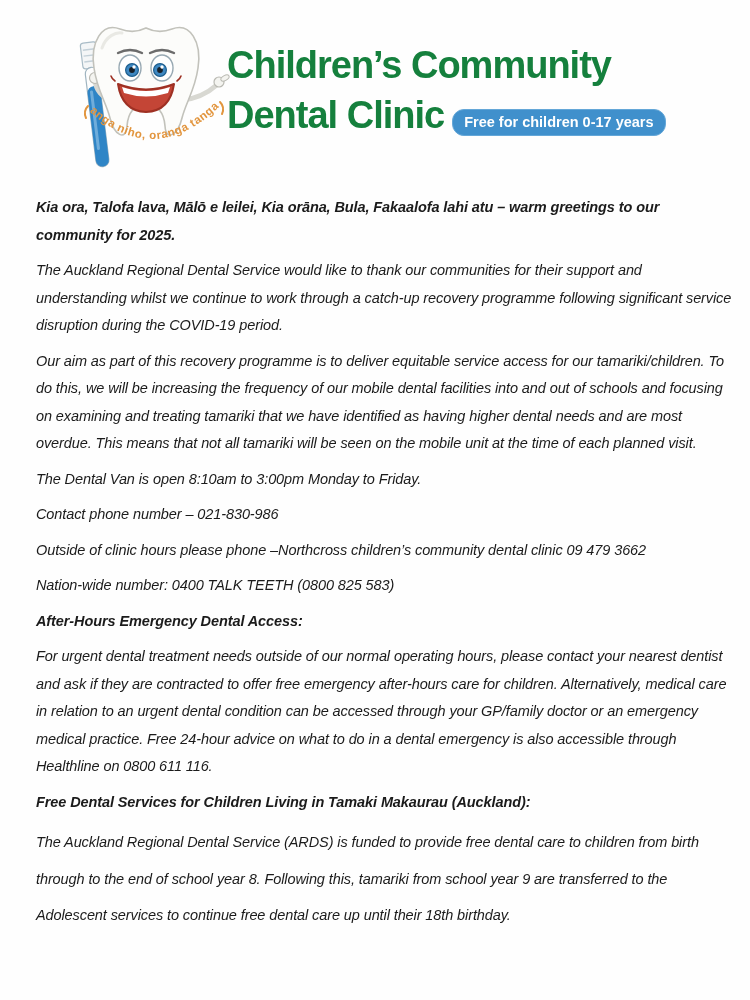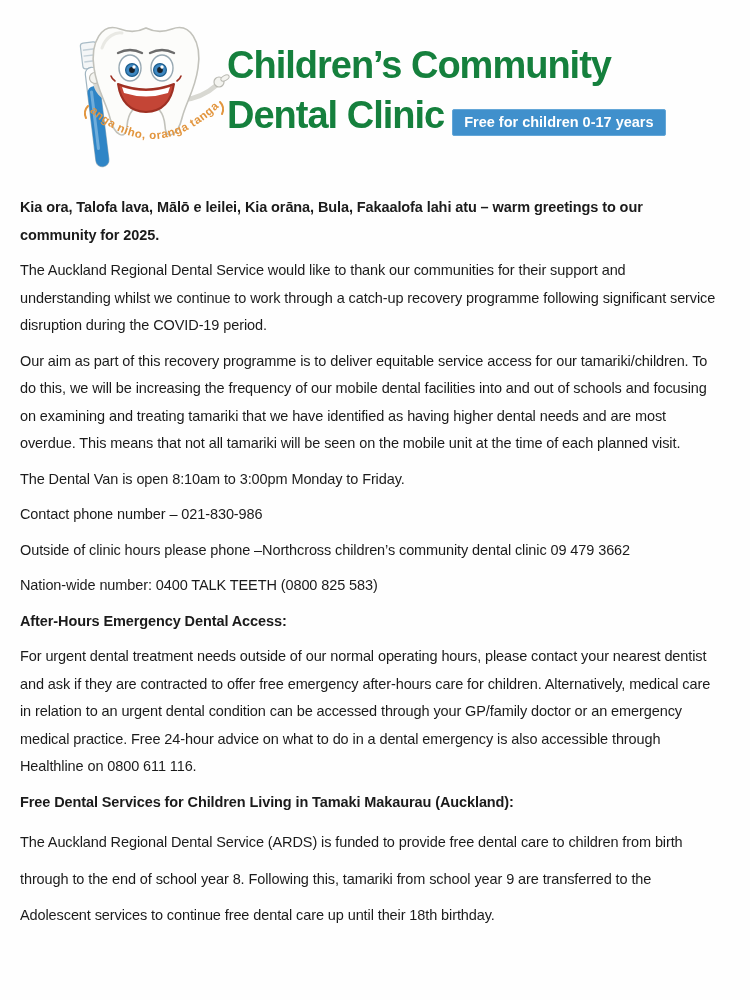--- a/index.html
+++ b/index.html
@@ -26,31 +26,32 @@
   }
   .title-row2{display:flex;align-items:flex-end;gap:8px;}
   .badge{
     display:inline-block;
     background:#4090cc;
     border:1px solid #64a7d8;
     color:#ffffff;
     font-size:14.5px;
     font-weight:700;
     padding:4px 11px 5px 11px;
-    border-radius:2px;
+    border-radius:12px;
     margin-bottom:4px;
     white-space:nowrap;
     letter-spacing:0;
   }
   
   .content{
     position:absolute;
     top:194px;
-    left:20px;
+    left:36px;
     width:700px;
+    font-style:italic;
   }
   .para{
     margin:0 0 8px 0;
     font-size:14.5px;
     line-height:27.5px;
     letter-spacing:-0.1px;
   }
   .para.bold{font-weight:700;}
   .para.wide{line-height:36.5px;margin-top:2px;}
 </style>

